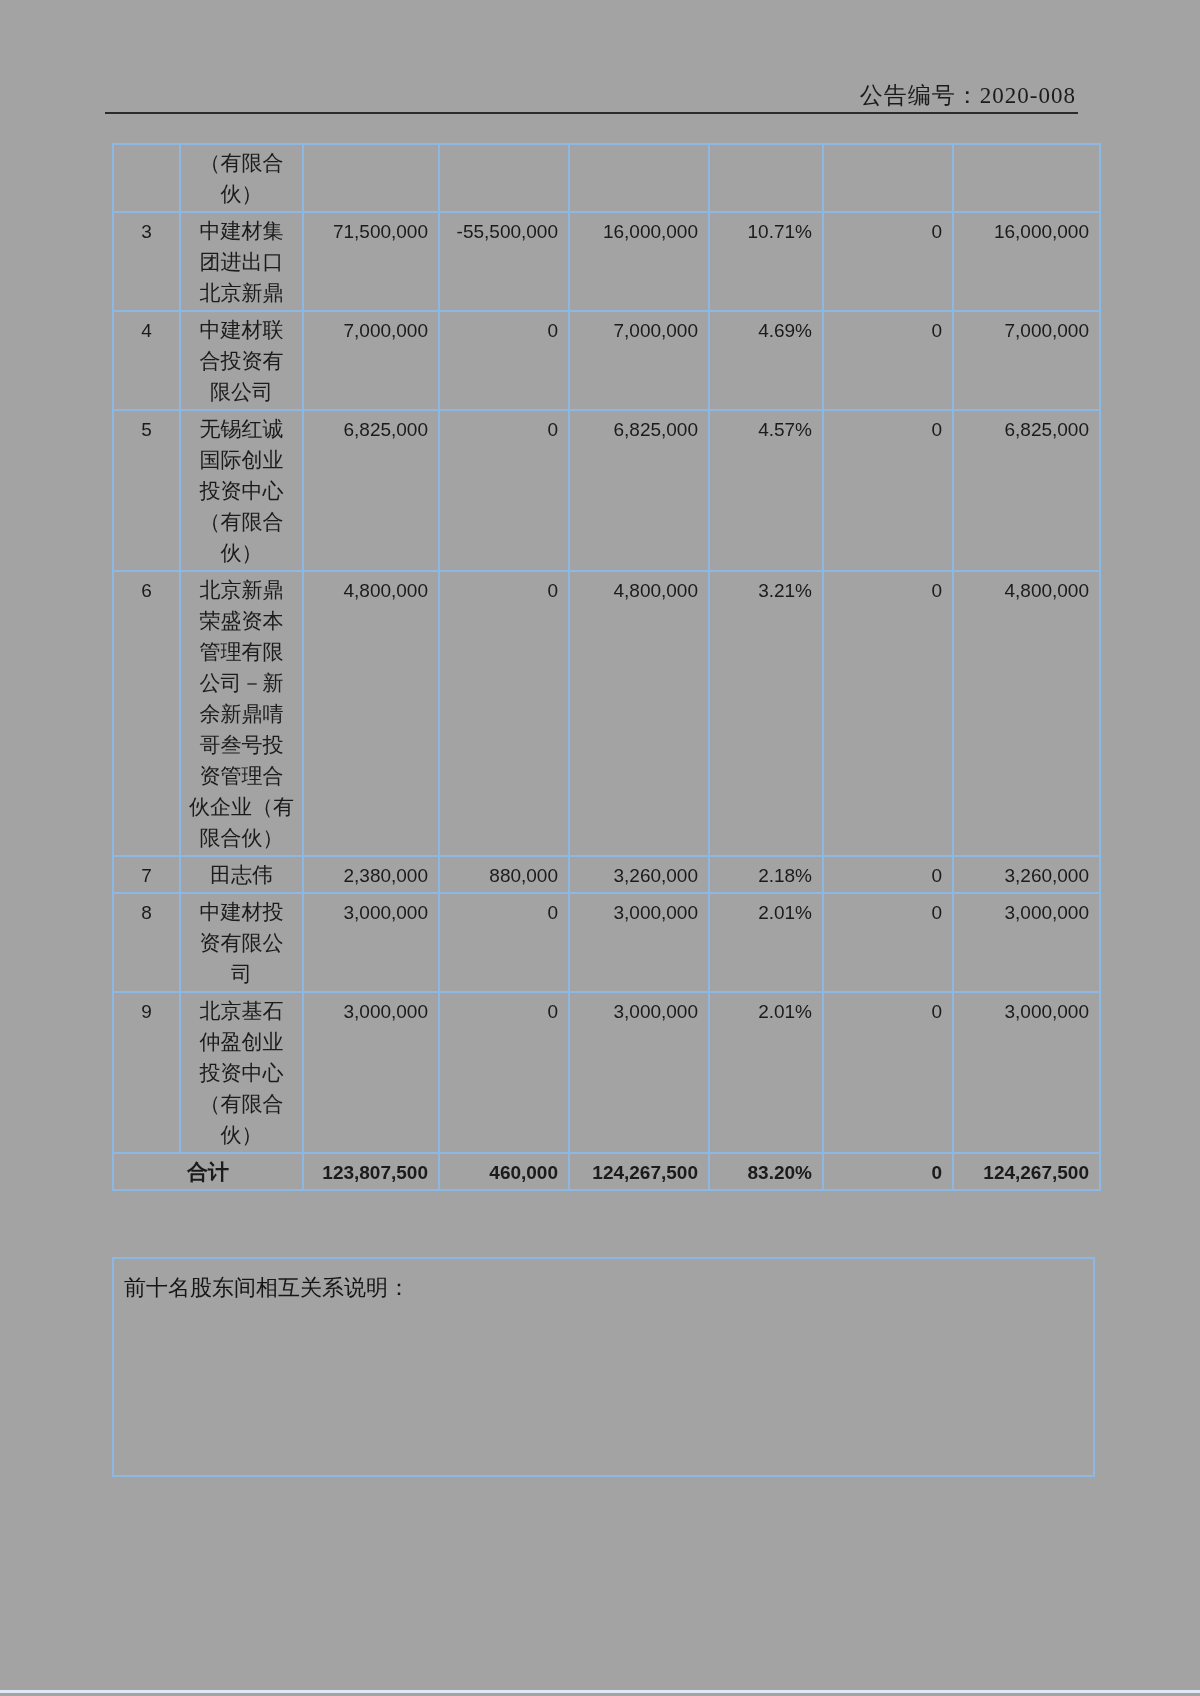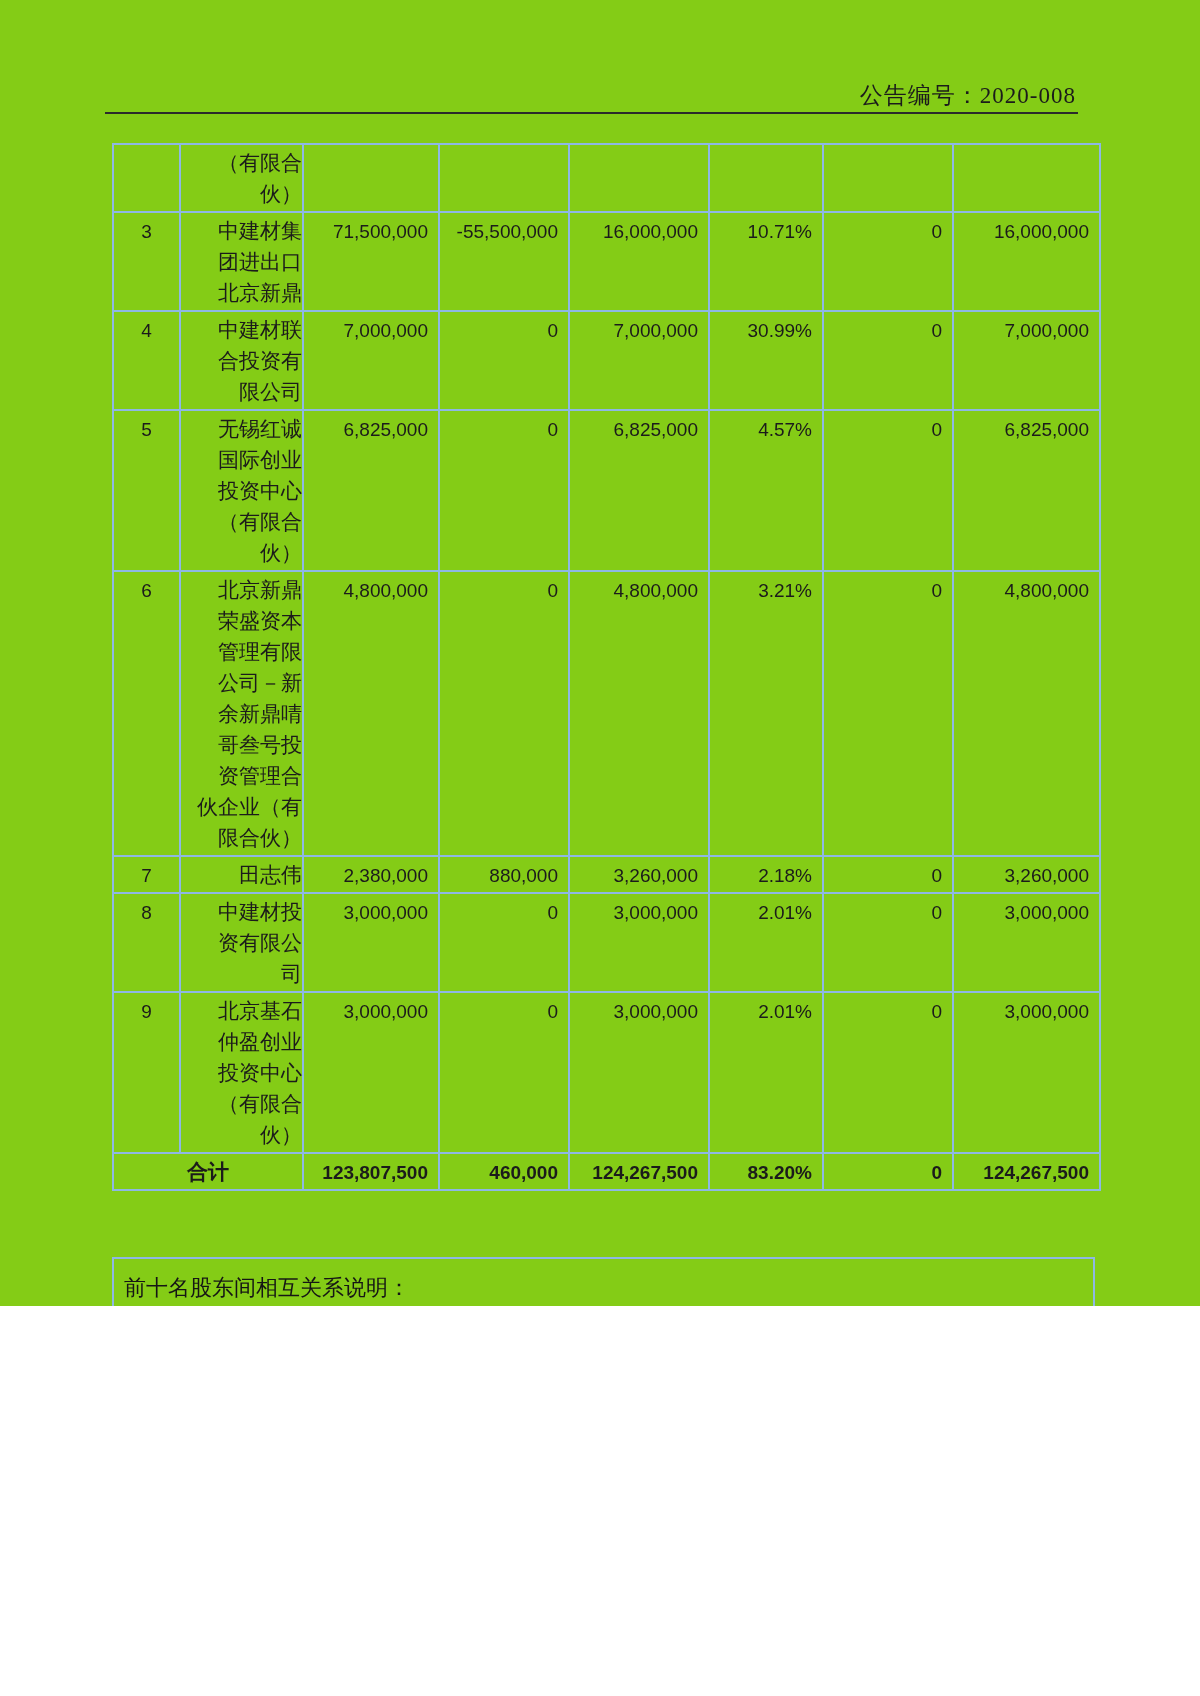--- a/index.html
+++ b/index.html
@@ -1,21 +1,21 @@
 <!DOCTYPE html>
 <html><head>
 <meta charset="utf-8">
 <title>Document</title>
 <style>
   html,body{margin:0;padding:0;background:#ffffff;}
   .page{
     position:relative;
     width:1200px;
-    height:1306px;
-    background:#84cc16;
+    height:1696px;
+    background:#a3a3a3;
     overflow:hidden;
     font-family:"Liberation Serif","DejaVu Serif",serif;
     color:#1b1b1b;
   }
   .header-no{
     position:absolute;
     top:80px;
     right:124px;
     font-size:23px;
     letter-spacing:1px;
@@ -49,21 +49,21 @@
     font-size:19px;
     text-align:right;
     padding-right:10px !important;
   }
   .no-cell{
     font-family:"Liberation Sans","DejaVu Sans",sans-serif;
     font-size:19px;
     text-align:center;
   }
   .name-cell{
-    text-align:right;
+    text-align:center;
     white-space:pre-line;
   }
   .total-label{
     text-align:center;
     font-weight:bold;
   }
   .bold{font-weight:bold;}
   .notes-box{
     position:absolute;
     left:112px;
@@ -133,21 +133,21 @@
           <td class="num">16,000,000</td>
         </tr>
         <tr>
           <td class="no-cell">4</td>
           <td class="cjk name-cell">中建材联
 合投资有
 限公司</td>
           <td class="num">7,000,000</td>
           <td class="num">0</td>
           <td class="num">7,000,000</td>
-          <td class="num">30.99%</td>
+          <td class="num">4.69%</td>
           <td class="num">0</td>
           <td class="num">7,000,000</td>
         </tr>
         <tr>
           <td class="no-cell">5</td>
           <td class="cjk name-cell">无锡红诚
 国际创业
 投资中心
 （有限合
 伙）</td>

